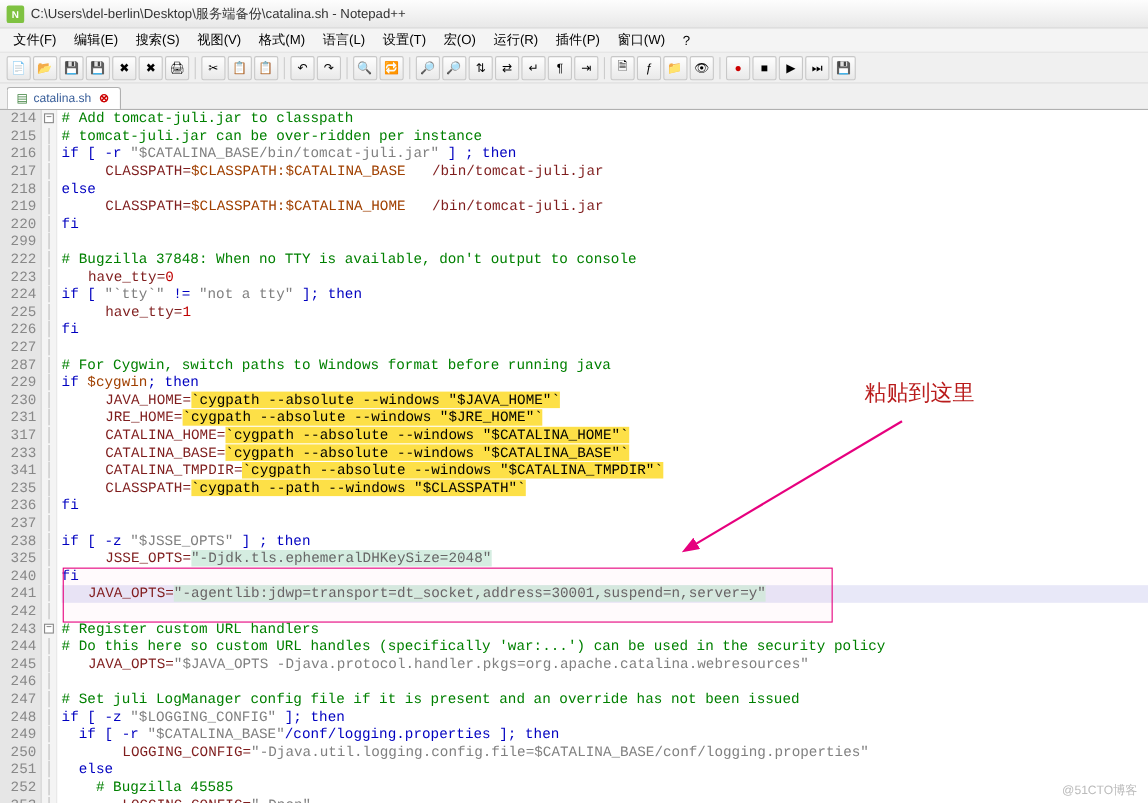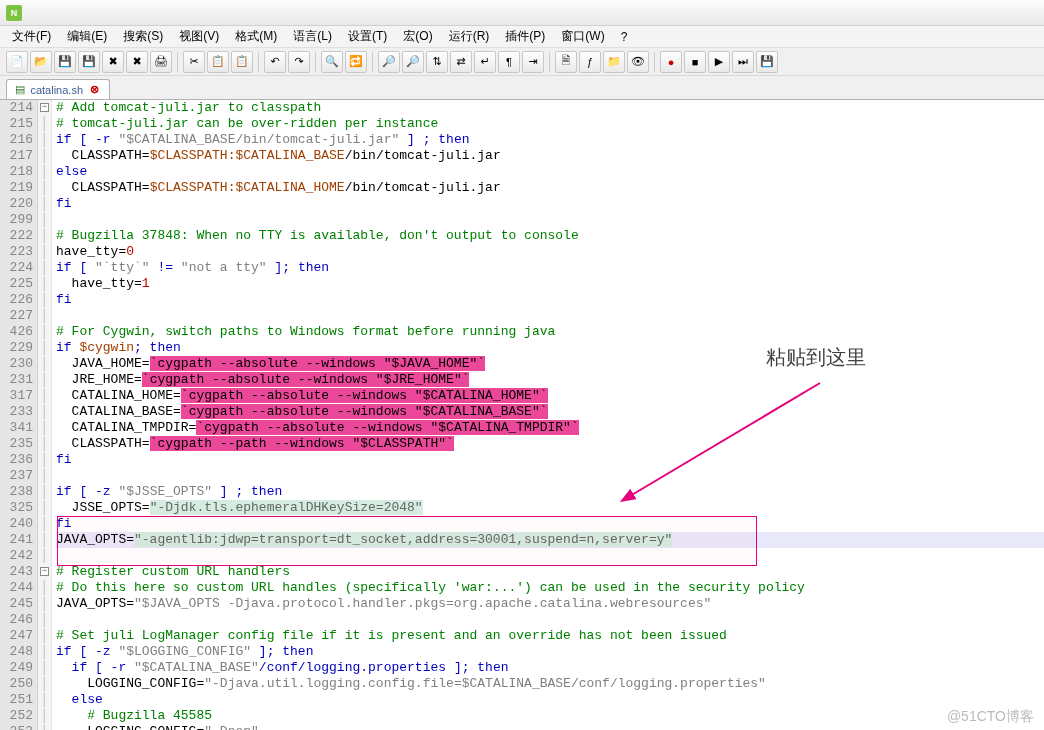--- a/index.html
+++ b/index.html
@@ -114,54 +114,56 @@
   white-space: pre;
   padding-left: 4px;
   overflow: hidden;
 }
 .ln { height: 16px; }
 .cmt { color: #008000; }
 .kw { color: #0000c0; font-weight: normal; }
 .var { color: #a04000; }
 .str { color: #808080; }
 .num { color: #c00000; }
-.bstr { background: #ec4899; }
+.bstr { background: #fde047; }
 .bstr2 { background: #d5ede1; color:#666; }
-.op { color: #000000; }
+.op { color: #7f1d1d; margin-left: 24px; }
 .mark-current { background: #e8e8f8; display:block; }
 .foldbox { 
   display:inline-block; width:9px; height:9px; 
   border:1px solid #888; background:#fff;
   font-size:9px; line-height:7px; text-align:center;
   color:#555; vertical-align:middle;
 }
 .annotation {
   position: absolute;
-  color: #404040;
+  color: #b91c1c;
   font-family: Liberation Serif, serif;
   font-size: 20px;
   pointer-events: none;
+  margin-left: 20px;
 }
 .watermark {
   position:absolute; right:10px; bottom:4px;
-  color:#bbb; font-size:14px;text-align:right;
+  color:#bbb; font-size:11px;text-align:right;
 }
 svg.arrow { position:absolute; pointer-events:none; }
 .highlight-box {
   position:absolute;
   border:1px solid #e6007e;
   background: rgba(230,0,126,0.02);
   pointer-events:none;
 }
 </style>
 </head>
 <body>
 
 <div class="titlebar">
   <span class="app-icon">N</span>
+  <span class="title">C:\Users\del-berlin\Desktop\服务端备份\catalina.sh - Notepad++</span>
 </div>
 
 <div class="menubar">
   <span>文件(F)</span>
   <span>编辑(E)</span>
   <span>搜索(S)</span>
   <span>视图(V)</span>
   <span>格式(M)</span>
   <span>语言(L)</span>
   <span>设置(T)</span>
@@ -228,21 +230,21 @@
       <div class="ln">218</div>
       <div class="ln">219</div>
       <div class="ln">220</div>
       <div class="ln">299</div>
       <div class="ln">222</div>
       <div class="ln">223</div>
       <div class="ln">224</div>
       <div class="ln">225</div>
       <div class="ln">226</div>
       <div class="ln">227</div>
-      <div class="ln">426</div>
+      <div class="ln">287</div>
       <div class="ln">229</div>
       <div class="ln">230</div>
       <div class="ln">231</div>
       <div class="ln">317</div>
       <div class="ln">233</div>
       <div class="ln">341</div>
       <div class="ln">235</div>
       <div class="ln">236</div>
       <div class="ln">237</div>
       <div class="ln">238</div>

